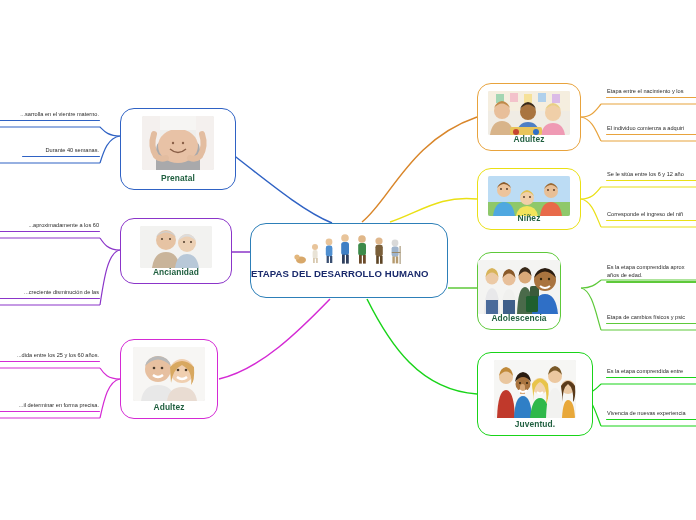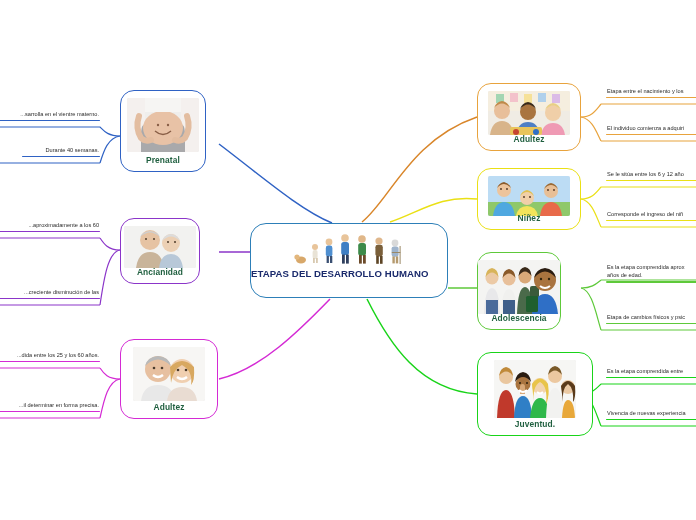--- a/index.html
+++ b/index.html
@@ -197,39 +197,39 @@
       <circle cx="102" cy="15" r="3.4" fill="#d9d9d9"></circle>
       <rect x="98.6" y="18.4" width="7" height="10.4" rx="2.2" fill="#9fb4cc"></rect>
       <rect x="99.4" y="28.4" width="2.4" height="7" fill="#b59a6e"></rect>
       <rect x="102.8" y="28.4" width="2.4" height="7" fill="#b59a6e"></rect>
       <rect x="106.6" y="18" width="1" height="18" fill="#9a8866"></rect>
       <rect x="98.8" y="24" width="8.6" height="1" fill="#9a8866"></rect>
     </svg>
     <div class="center-title">ETAPAS DEL DESARROLLO HUMANO</div>
   </div>
 
-  <div class="node" style="left:120px; top:90px; width:86px; height:82px; border-color:#2f62c4;">
+  <div class="node" style="left:120px; top:108px; width:116px; height:82px; border-color:#2f62c4;">
     <div class="thumb" style="width:72px; height:54px;">
       <svg viewBox="0 0 72 54" width="72" height="54" xmlns="http://www.w3.org/2000/svg">
         <rect width="72" height="54" fill="#f4f0ee"></rect>
         <rect x="18" y="0" width="36" height="22" fill="#efeeec"></rect>
         <path d="M14 54 L14 34 Q14 26 22 24 L50 24 Q58 26 58 34 L58 54 Z" fill="#a9a9ab"></path>
         <ellipse cx="36" cy="30" rx="20" ry="17" fill="#e8c2a6"></ellipse>
         <path d="M28 33 Q36 40 44 33" stroke="#8a6048" stroke-width="1.4" fill="none"></path>
         <circle cx="31" cy="27" r="1.2" fill="#8a6048"></circle>
         <circle cx="41" cy="27" r="1.2" fill="#8a6048"></circle>
         <path d="M12 18 Q8 30 14 40 Q18 44 24 42" stroke="#e3bda0" stroke-width="6" fill="none" stroke-linecap="round"></path>
         <path d="M60 18 Q64 30 58 40 Q54 44 48 42" stroke="#e3bda0" stroke-width="6" fill="none" stroke-linecap="round"></path>
         <rect x="18" y="0" width="36" height="14" fill="#f6f5f3"></rect>
       </svg>
     </div>
     <div class="node-label">Prenatal</div>
   </div>
 
-  <div class="node" style="left:120px; top:218px; width:80px; height:66px; border-color:#8b35c9;">
+  <div class="node" style="left:120px; top:218px; width:112px; height:66px; border-color:#8b35c9;">
     <div class="thumb" style="width:72px; height:42px;">
       <svg viewBox="0 0 72 42" width="72" height="42" xmlns="http://www.w3.org/2000/svg">
         <rect width="72" height="42" fill="#f2f2f0"></rect>
         <circle cx="26" cy="14" r="10" fill="#e6c3a3"></circle>
         <path d="M16 11 Q26 2 36 11 Q34 6 26 5 Q18 6 16 11 Z" fill="#cfcfcf"></path>
         <path d="M12 42 Q14 26 26 26 Q38 26 40 42 Z" fill="#c9b49a"></path>
         <circle cx="47" cy="17" r="9" fill="#ecd0b4"></circle>
         <path d="M38 15 Q47 6 56 15 Q54 9 47 8 Q40 9 38 15 Z" fill="#dcdcdc"></path>
         <path d="M35 42 Q37 28 47 28 Q57 28 59 42 Z" fill="#b8c8d8"></path>
         <circle cx="22" cy="13" r="1.1" fill="#5a4634"></circle>

